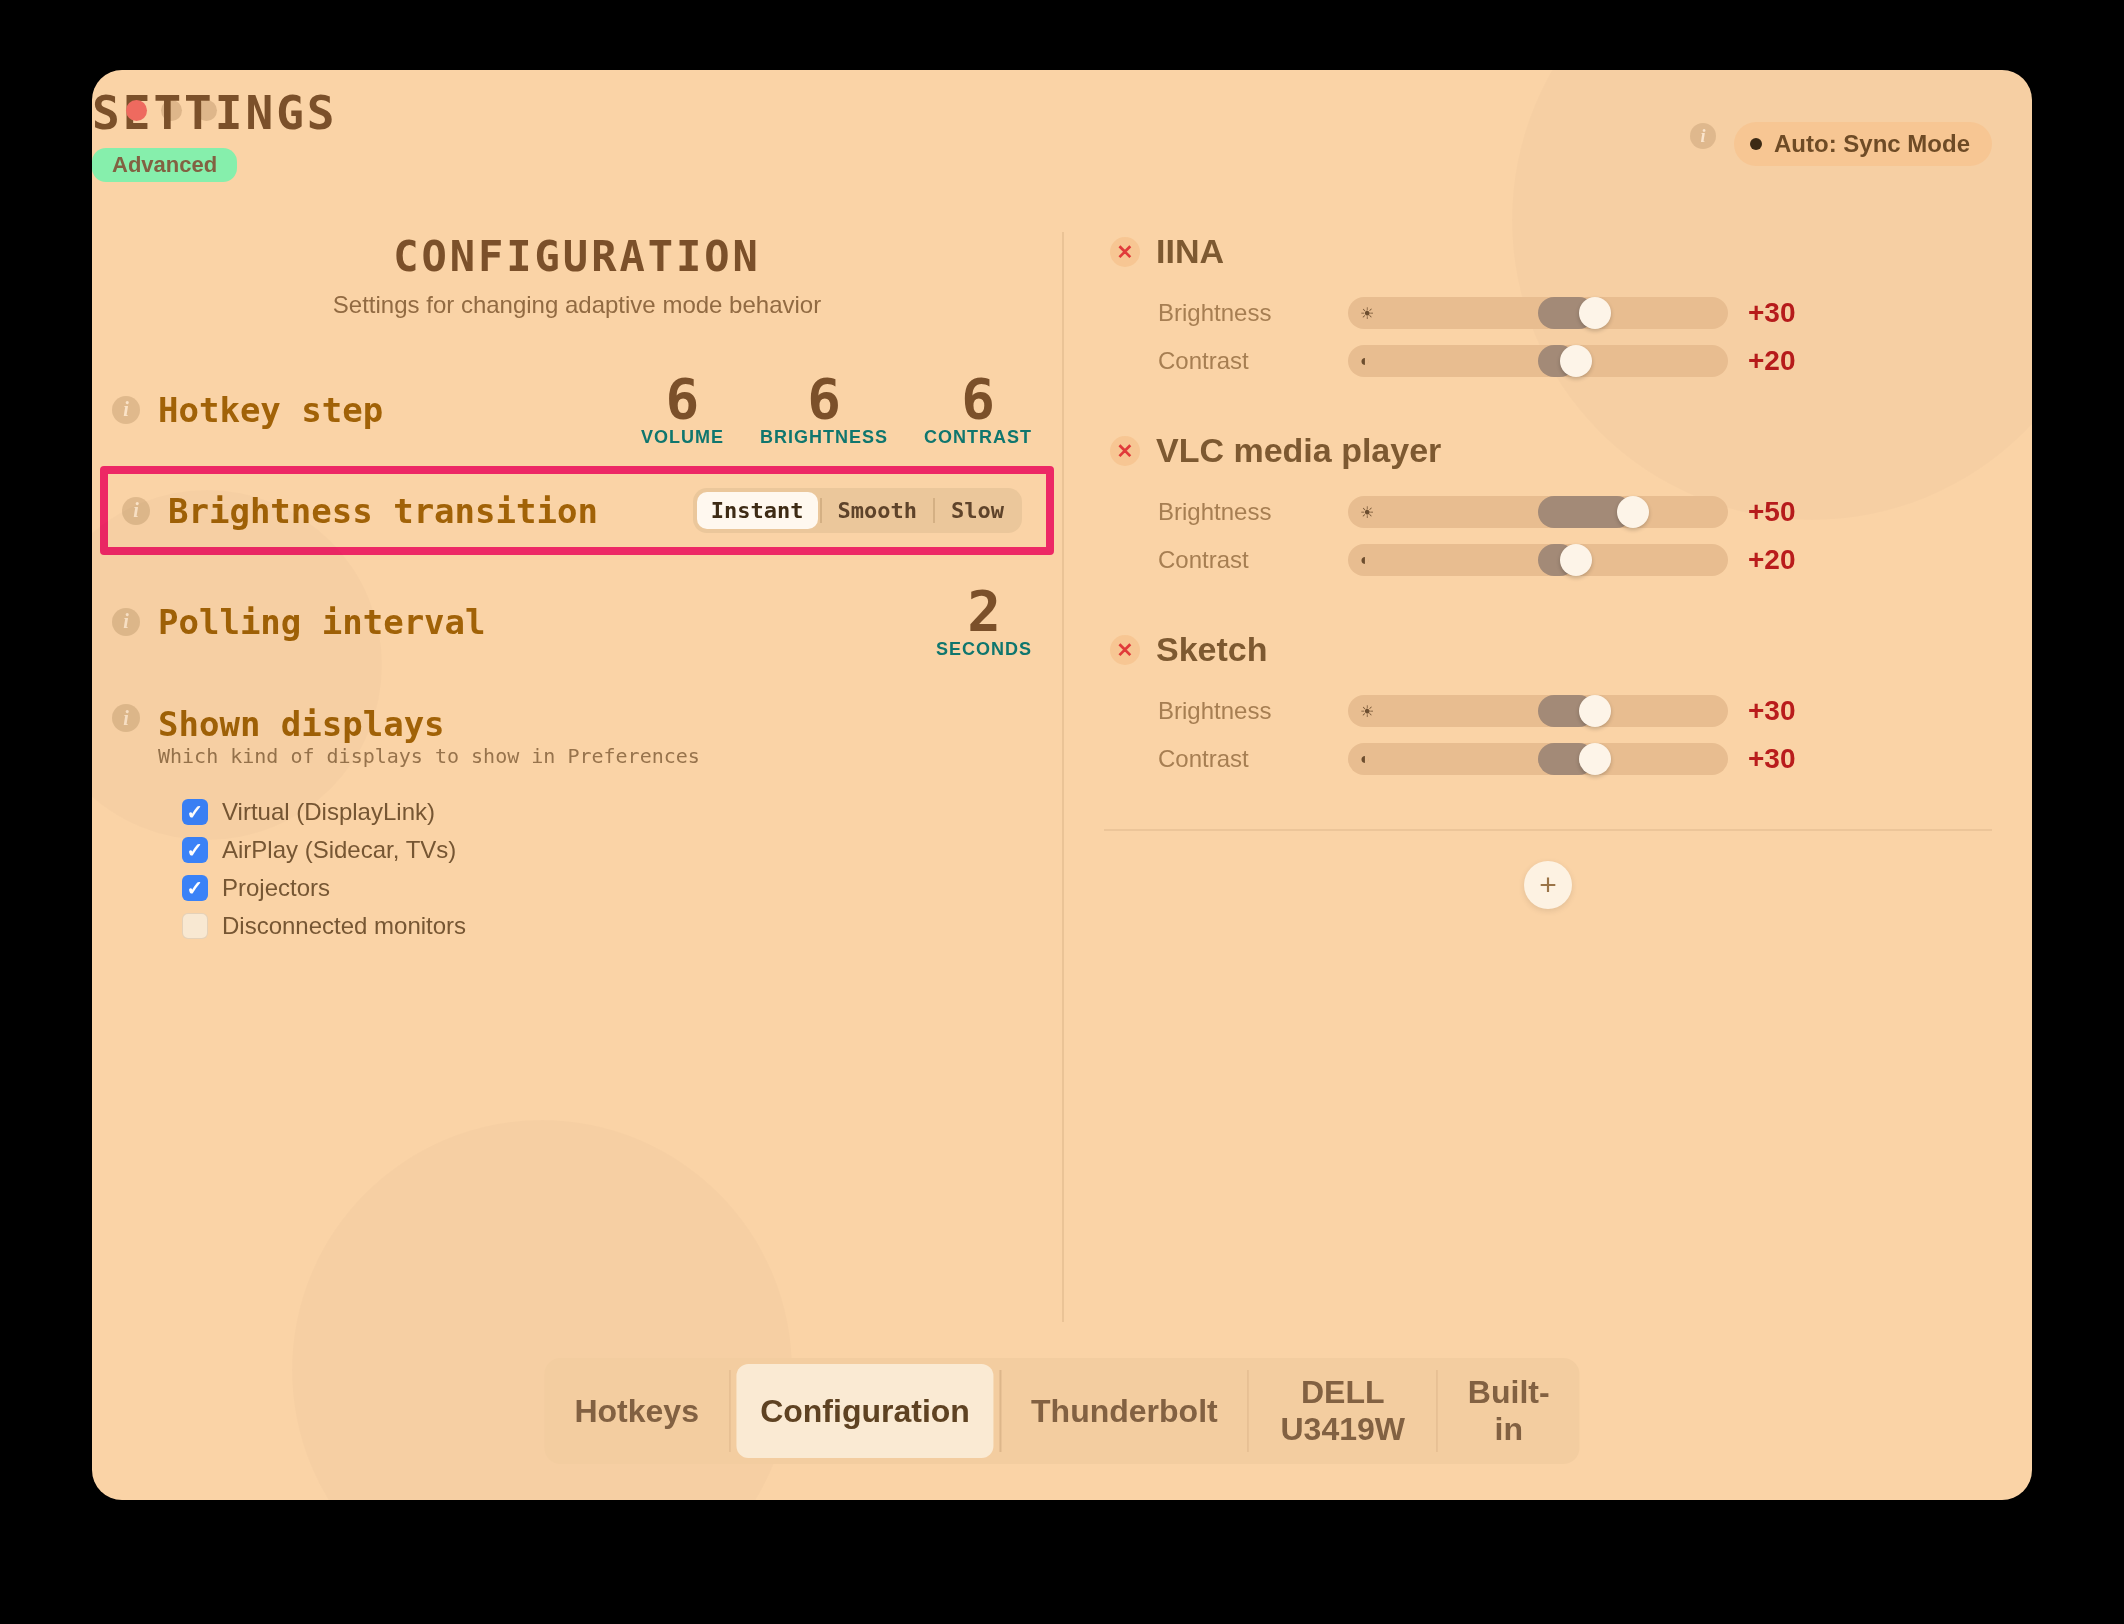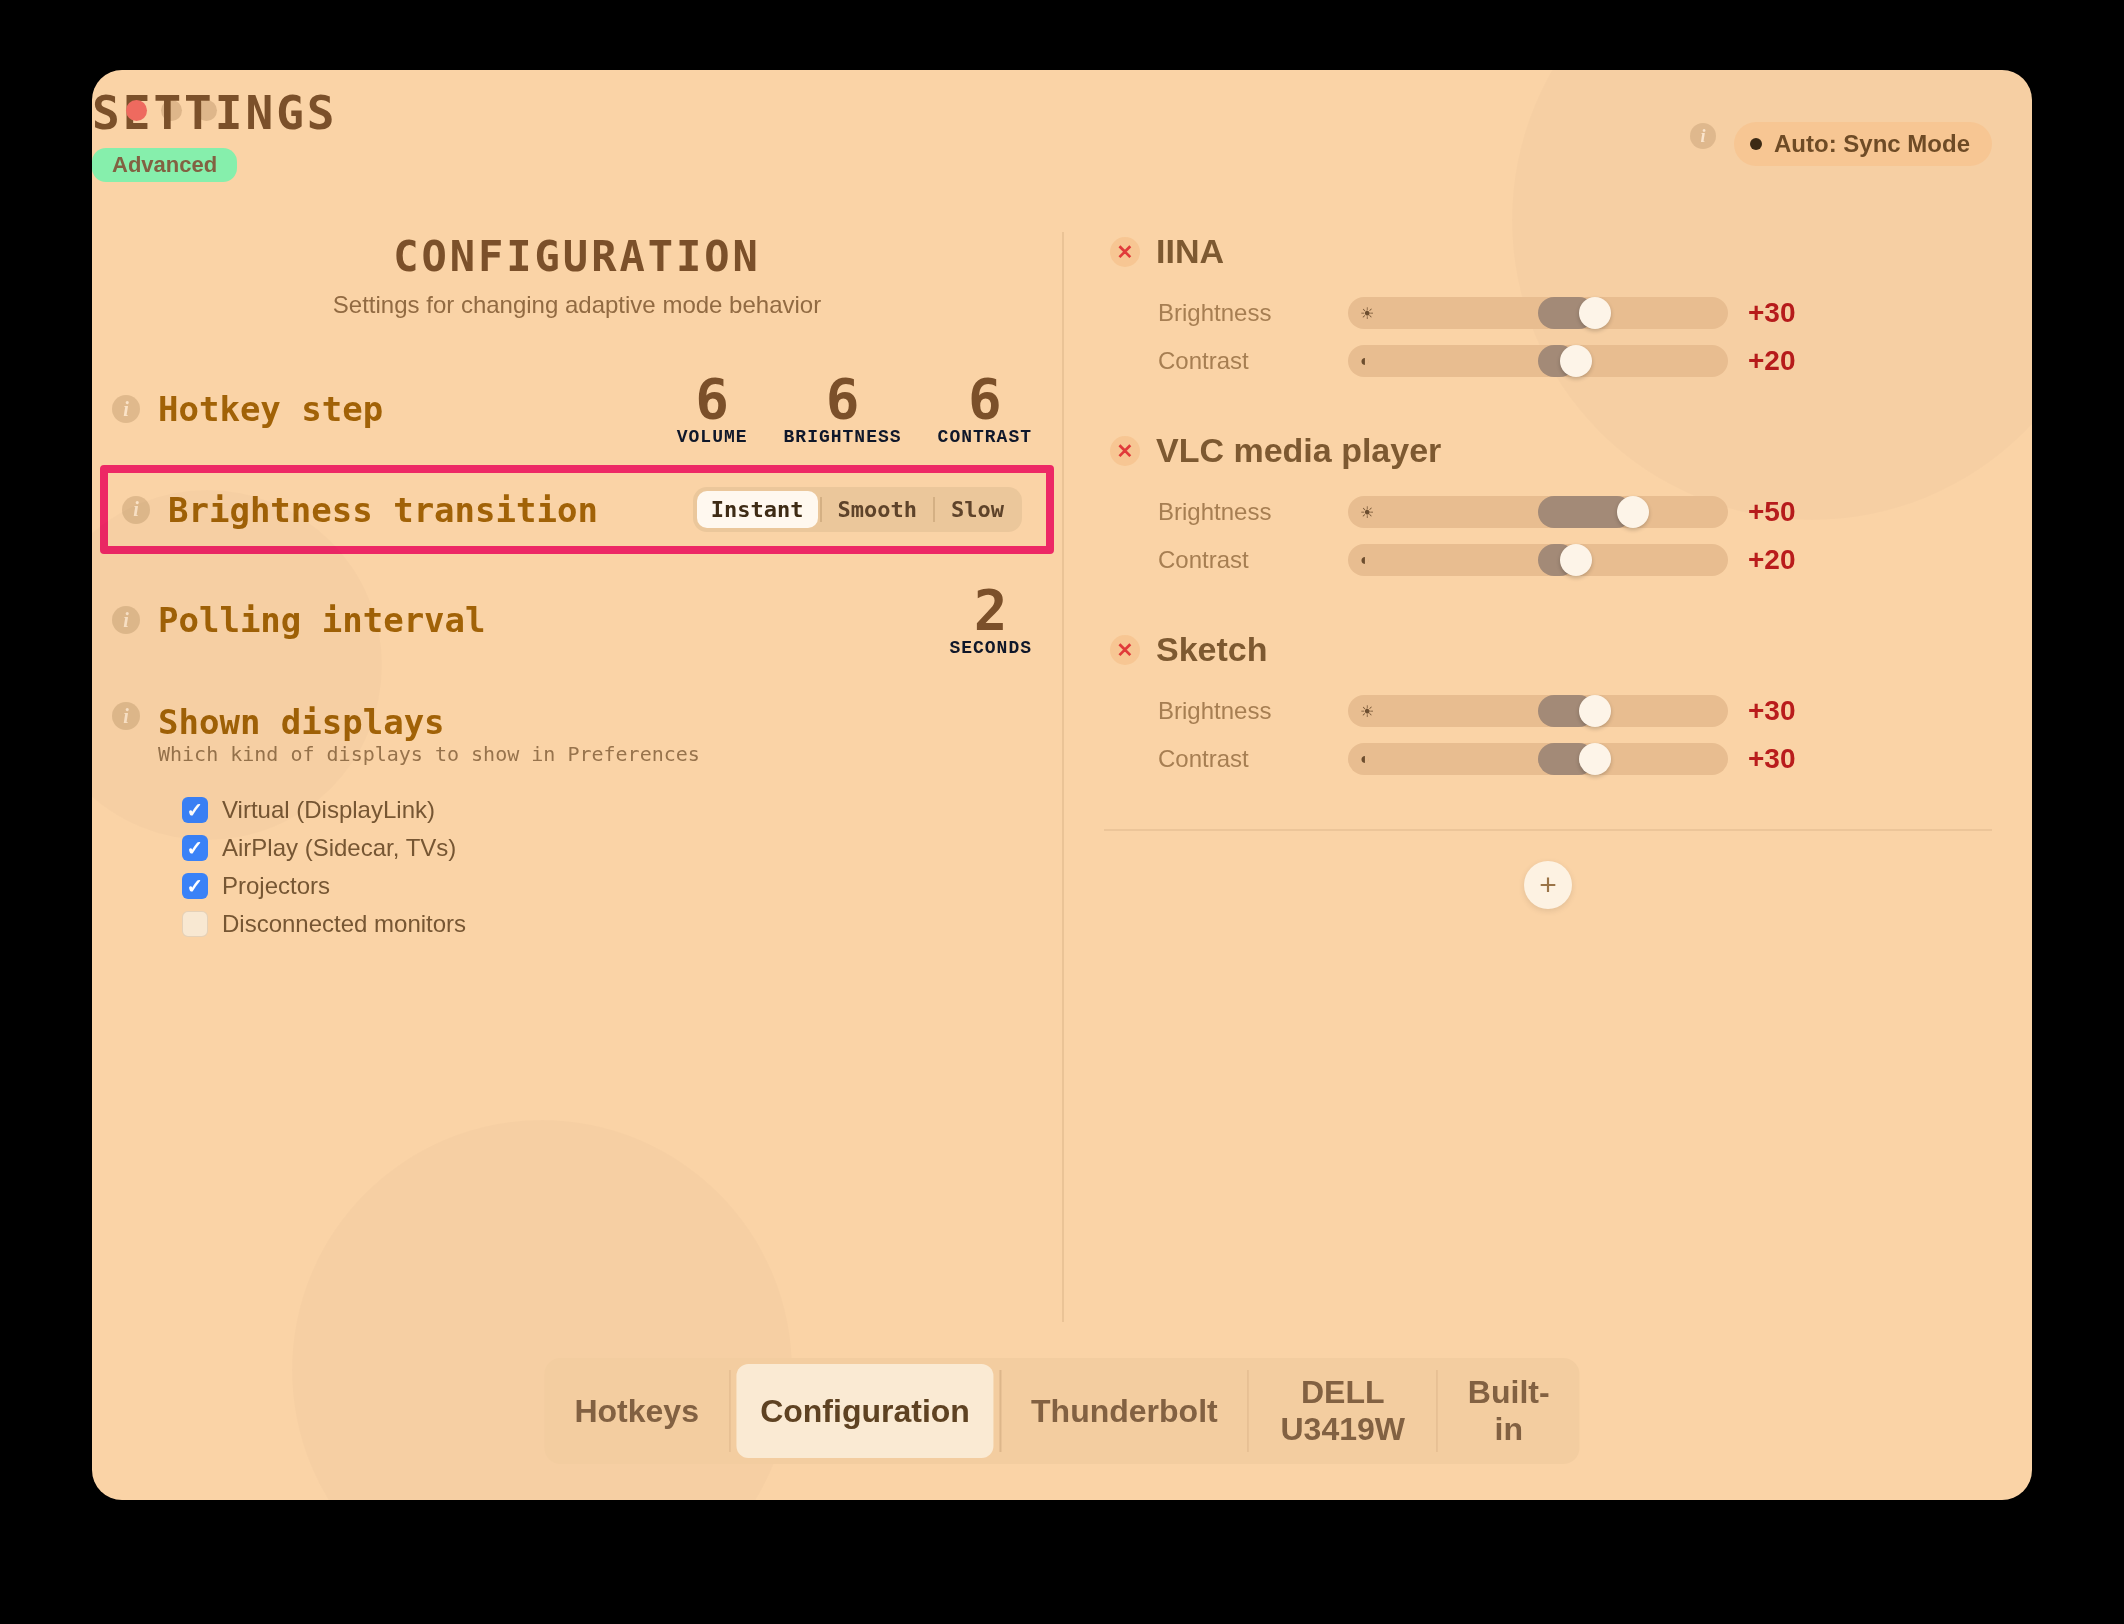--- a/index.html
+++ b/index.html
@@ -99,22 +99,22 @@
     font-size:20px; color:#97734c; 
   }
   .spacer { flex:1; }
   .step-group { display:flex; gap:36px; }
   .step-item { text-align:center; }
   .step-val {
     font-family:"Menlo","Consolas",monospace;
     font-weight:900; font-size:56px; color:#7b502a; line-height:1;
   }
   .step-cap {
-    font-family:Liberation Mono, monospace;
-    font-weight:800; font-size:18px; color:#0f172a; letter-spacing:1px;text-align:right;
+    font-family:Liberation Sans, sans-serif;
+    font-weight:800; font-size:18px; color:#0f766e; letter-spacing:1px;text-align:right;
   }
   .seg {
     background:#ebc79b;
     border-radius:14px;
     padding:4px;
     display:flex;
     gap:2px;
   }
   .seg button {
     border:none; background:transparent;

